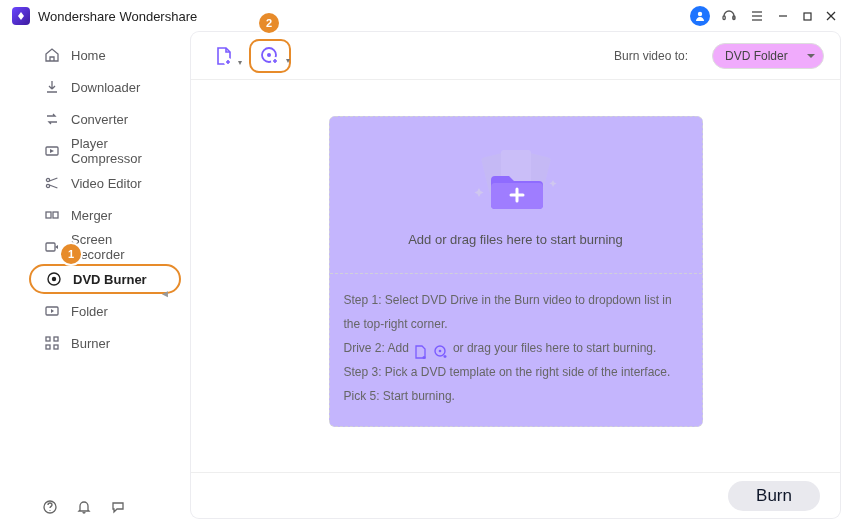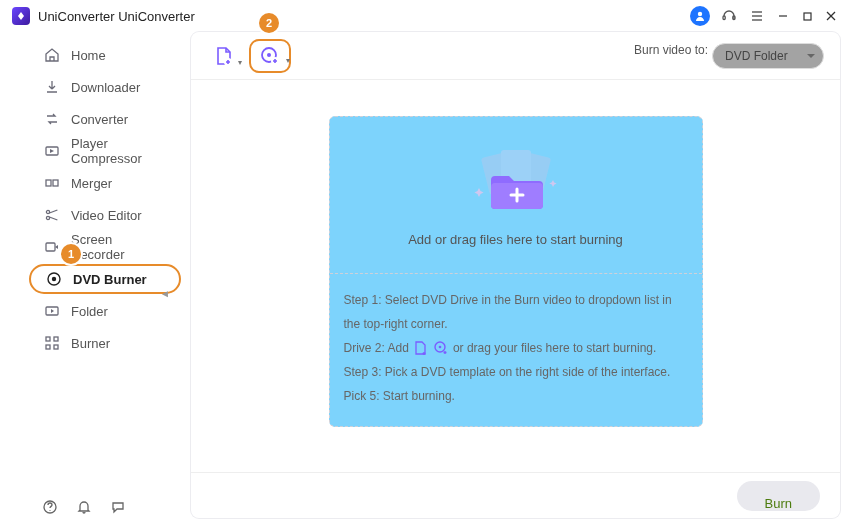--- a/index.html
+++ b/index.html
@@ -49,57 +49,57 @@
     width:34px;height:34px; border-radius:6px; display:flex;align-items:center;justify-content:center;
     cursor:pointer; position:relative; margin-right:8px;
   }
   .tool-btn .caret { position:absolute; right:-1px; bottom:6px; font-size:8px; color:#777;}
   .tool-btn.highlight { border:2px solid #e78b2a; border-radius:10px; padding:4px 8px; width:auto; }
   .annotation-badge {
     position:absolute; width:20px;height:20px;border-radius:50%;background:#e78b2a;color:#fff;
     display:flex;align-items:center;justify-content:center;font-size:11px;font-weight:bold;
     box-shadow:0 0 0 2px #fff;
   }
-  .toolbar-right { margin-left:auto; display:flex; align-items:flex-start; gap:4px; }
+  .toolbar-right { margin-left:auto; display:flex; align-items:center; gap:24px; }
   .select {
     border:1px solid #ddd; border-radius:14px; height:26px; padding:0 24px 0 12px;
     font-size:12px; color:#444; display:flex; align-items:center; position:relative; min-width:112px;
-    cursor:pointer; background:#a3a3a3;
+    cursor:pointer; background:#f0abfc;
   }
   .select::after { content:""; position:absolute; right:8px; top:10px; border:4px solid transparent; border-top-color:#666; }
   .dropzone-wrap { flex:1; display:flex; align-items:flex-start; justify-content:center; padding-top:36px;}
   .dropzone {
-    width: 374px; border:1px dashed #d0d0d8; border-radius:6px; background:#7dd3fc;
+    width: 374px; border:1px dashed #d0d0d8; border-radius:6px; background:#c4b5fd;
     display:flex; flex-direction:column;
   }
   .drop-top { height:156px; display:flex; flex-direction:column; align-items:center; justify-content:center; gap:18px;}
   .drop-title { color:#555; font-size:13px; }
   .folder-illus { width:110px; height:70px; position:relative; }
   .steps { border-top:1px dashed #d0d0d8; padding: 14px 14px 18px 14px; }
-  .step-row { font-size:12px; color:#666; display:flex; align-items:center; flex-wrap:wrap; gap:4px; line-height:2.0; }
+  .step-row { font-size:12px; color:#666; display:flex; align-items:flex-end; flex-wrap:wrap; gap:4px; line-height:2.0; }
   .inline-icon { width:16px;height:16px; display:inline-flex; vertical-align:middle;}
   .footer-bar {
     height:46px; border-top:1px solid #eee; display:flex; align-items:center; justify-content:flex-end; padding:0 20px;
   }
   .burn-btn {
-    background:#e9e9ee; color:#4d7c0f; border-radius:16px; height:30px; padding:0 28px;
-    font-size:13px; display:flex;align-items:flex-end; cursor:default;
+    background:#e9e9ee; color:#0f172a; border-radius:16px; height:30px; padding:0 28px;
+    font-size:17px; display:flex;align-items:center; cursor:default;
   }
   svg { display:block; }
 </style>
 </head>
 <body>
 
 <div class="titlebar">
   <div class="logo">
     <svg width="10" height="10" viewBox="0 0 10 10">
         <path d="M5 1 L8 5 L5 9 L2 5 Z" fill="#fff"></path>
       </svg>
   </div>
-  <div class="title">UniConverter UniConverter</div>
+  <div class="title">Wondershare Wondershare</div>
   <div class="right">
     <div class="avatar">
       <svg width="12" height="12" viewBox="0 0 12 12">
           <circle cx="6" cy="4" r="2.2" fill="#fff"></circle>
           <path d="M2 11c0-2.2 1.8-4 4-4s4 1.8 4 4" fill="#fff"></path>
         </svg>
     </div>
     <div class="tb-icon">
       <svg width="16" height="16" viewBox="0 0 16 16" fill="none" stroke="#555" stroke-width="1.3">
           <path d="M3 8a5 5 0 0110 0v3"></path>
@@ -166,35 +166,35 @@
           <svg width="16" height="16" viewBox="0 0 16 16" fill="none" stroke="#6b6b78" stroke-width="1.3">
             <rect x="2" y="4" width="12" height="8" rx="1"></rect>
             <path d="M6 6l4 2-4 2z" fill="#6b6b78" stroke="none"></path>
           </svg>
         </span>
       <span>Player Compressor</span>
     </div>
     <div class="side-item">
       <span class="side-icon">
           <svg width="16" height="16" viewBox="0 0 16 16" fill="none" stroke="#6b6b78" stroke-width="1.3">
-            <rect x="2" y="5" width="5" height="6"></rect>
-            <rect x="9" y="5" width="5" height="6"></rect>
-          </svg>
-        </span>
-      <span>Merger</span>
-    </div>
-    <div class="side-item">
-      <span class="side-icon">
-          <svg width="16" height="16" viewBox="0 0 16 16" fill="none" stroke="#6b6b78" stroke-width="1.3">
             <circle cx="4" cy="5" r="1.6"></circle>
             <circle cx="4" cy="11" r="1.6"></circle>
             <path d="M5.4 6l8-3M5.4 10l8 3"></path>
           </svg>
         </span>
       <span>Video Editor</span>
+    </div>
+    <div class="side-item">
+      <span class="side-icon">
+          <svg width="16" height="16" viewBox="0 0 16 16" fill="none" stroke="#6b6b78" stroke-width="1.3">
+            <rect x="2" y="5" width="5" height="6"></rect>
+            <rect x="9" y="5" width="5" height="6"></rect>
+          </svg>
+        </span>
+      <span>Merger</span>
     </div>
     <div class="side-item" style="position:relative;">
       <span class="side-icon">
           <svg width="16" height="16" viewBox="0 0 16 16" fill="none" stroke="#6b6b78" stroke-width="1.3">
             <rect x="2" y="4" width="9" height="8" rx="1"></rect>
             <path d="M11 8l3-2v4z" fill="#6b6b78" stroke="none"></path>
           </svg>
         </span>
       <span>Screen Recorder</span>
     </div>

